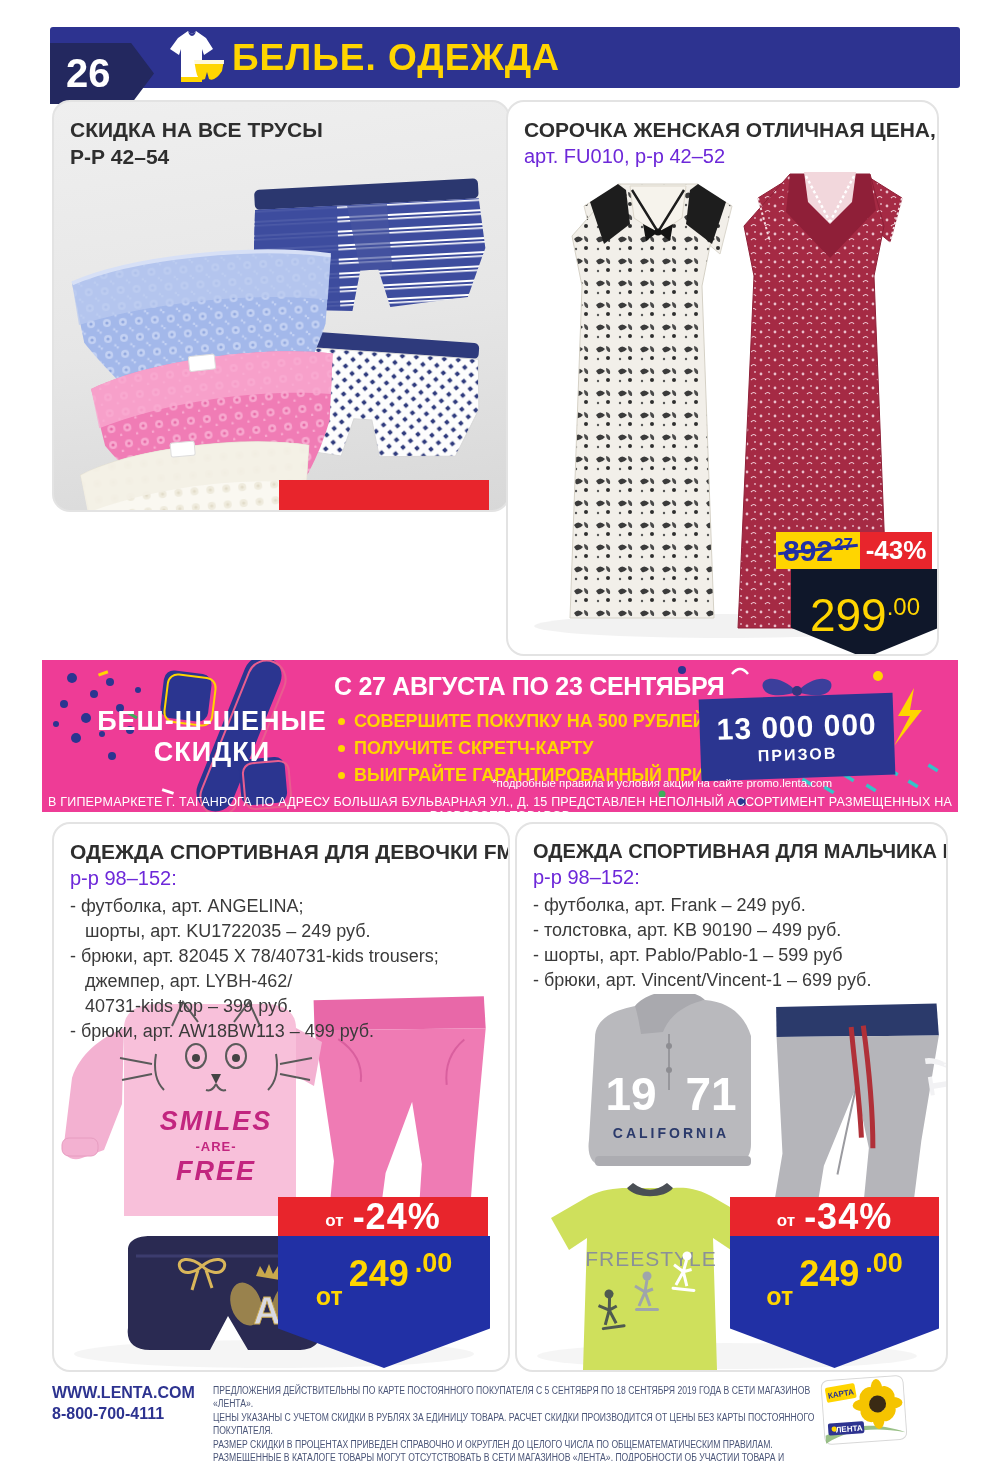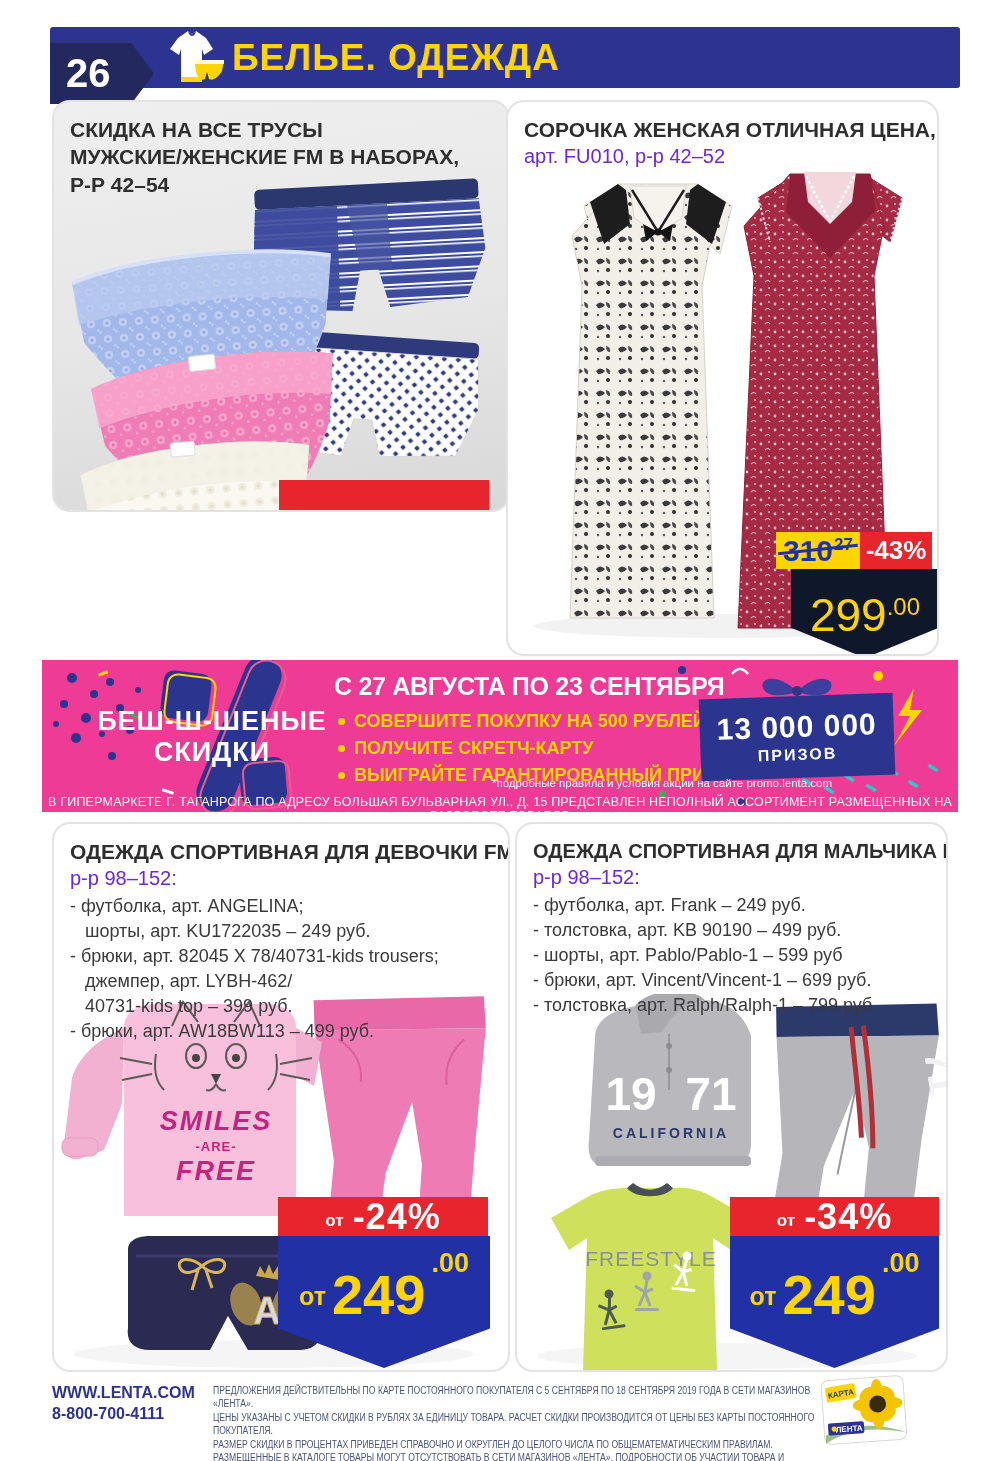--- a/index.html
+++ b/index.html
@@ -43,21 +43,21 @@
       display:flex;justify-content:center;color:#FFD500;font-weight:normal;padding-top:23px;box-sizing:border-box;}
   .price-chevron .rub{font-size:46px;line-height:1;}
   .price-chevron .kop{font-size:24px;margin-top:1px;}
 
   .bar-red{position:absolute;z-index:4;background:#E8252C;color:#fff;display:flex;align-items:center;justify-content:center;gap:9px;}
   .bar-red .pre{font-size:17px;font-weight:bold;margin-top:9px;}
   .bar-red .val{font-size:36px;font-weight:bold;letter-spacing:1px;}
   .badge-blue{position:absolute;z-index:4;background:#2130A5;clip-path:polygon(0 0,100% 0,100% 70%,50% 100%,0 70%);
       color:#FFD500;display:flex;justify-content:center;gap:6px;box-sizing:border-box;}
   .badge-blue .pre{font-size:25px;font-weight:bold;margin-top:46px;}
-  .badge-blue .rub{font-size:56px;font-weight:bold;line-height:1;margin-top:31px;}
+  .badge-blue .rub{font-size:36px;font-weight:bold;line-height:1;margin-top:20px;}
   .badge-blue .kop{font-size:27px;font-weight:bold;margin-top:12px;}
   #card-girl .bar-red{left:224px;top:373px;width:210px;height:39px;}
   #card-girl .badge-blue{left:224px;top:412px;width:212px;height:132px;}
   #card-boy .bar-red{left:213px;top:373px;width:209px;height:39px;}
   #card-boy .badge-blue{left:213px;top:412px;width:209px;height:132px;}
 
   
   .banner{position:absolute;left:42px;top:660px;width:916px;height:152px;background:#EE3C96;overflow:hidden;}
   .banner-deco{position:absolute;left:0;top:0;z-index:1;}
   .banner-title{position:absolute;left:20px;top:46px;width:300px;text-align:center;color:#fff;font-weight:bold;
@@ -98,21 +98,20 @@
       <path d="M32,7 Q36,12 40,7 L39,10 Q36,14 33,10 Z" fill="#2D3390"></path>
       <path d="M38,36 L68,36 L66,47 Q59,58 53,55 L51,48 L49,55 Q42,58 40,47 Z" fill="#FFD500"></path>
       <rect x="38" y="36" width="30" height="4" fill="#FFFFFF" opacity="0.85"></rect>
     </svg>
     <div class="topbar-title">БЕЛЬЕ. ОДЕЖДА</div>
   </header>
 
   <section class="card" id="card-underwear">
     <div class="card-title">
       <div>СКИДКА НА ВСЕ ТРУСЫ</div>
-      <div>МУЖСКИЕ/ЖЕНСКИЕ FM В НАБОРАХ,</div>
       <div>Р-Р 42–54</div>
     </div>
     <svg class="scene" style="top:0;" width="458" height="556" viewBox="0 0 458 556">
       <defs>
         <pattern id="pstripe" width="14" height="14" patternUnits="userSpaceOnUse">
           <rect width="14" height="14" fill="#3D4C9E"></rect>
           <rect y="3" width="14" height="2" fill="#fff"></rect>
           <rect y="7" width="14" height="1.6" fill="#fff"></rect>
         </pattern>
         <pattern id="pdiamond" width="14" height="14" patternUnits="userSpaceOnUse">
@@ -214,21 +213,21 @@
         <path d="M140,18 L172,38 L160,82 L138,64 Z" fill="url(#predspeck)" stroke="#8E2038"></path>
         <path d="M60,14 L140,14 L154,66 L144,116 L158,468 L8,468 L24,116 L14,66 Z" fill="url(#predspeck)" stroke="#8E2038"></path>
         <path d="M60,14 L140,14 L146,50 L100,98 L56,52 Z" fill="#8F1F38"></path>
         <path d="M74,12 L126,12 L122,42 L100,64 L78,42 Z" fill="#F2D7DC"></path>
         <path d="M76,16 L100,62 M124,16 L100,62" stroke="#FFFFFF" stroke-width="2.4" stroke-dasharray="3,2.5" fill="none"></path>
         <path d="M28,38 L40,82 M172,38 L160,82" stroke="#F3DCE1" stroke-width="2" stroke-dasharray="2.5,2.5" fill="none"></path>
       </g>
     </svg>
     <div class="oldrow">
       <div class="oldprice">
-        <span>310</span>
+        <span>892</span>
           <span class="kop">27</span>
         <span class="strike"></span>
       </div>
       <div class="discount-box">
         <span>-43%</span>
       </div>
     </div>
     <div class="price-chevron">
       <span class="rub">299</span>
         <span class="kop">.00</span>
@@ -383,21 +382,20 @@
   </section>
 
   <section class="card" id="card-boy">
     <div class="card-title" style="font-size:20px;">ОДЕЖДА СПОРТИВНАЯ ДЛЯ МАЛЬЧИКА FM,</div>
     <div class="card-sub">р-р 98–152:</div>
     <div class="card-list">
       <div>- футболка, арт. Frank – 249 руб.</div>
       <div>- толстовка, арт. KB 90190 – 499 руб.</div>
       <div>- шорты, арт. Pablo/Pablo-1 – 599 руб</div>
       <div>- брюки, арт. Vincent/Vincent-1 – 699 руб.</div>
-      <div>- толстовка, арт. Ralph/Ralph-1 – 799 руб.</div>
     </div>
     <svg class="scene" style="top:170px;" width="433" height="378" viewBox="0 0 433 378">
       <ellipse cx="210" cy="362" rx="190" ry="13" fill="#000" opacity="0.04"></ellipse>
 
       <g transform="translate(240,-4) rotate(3)">
         <path d="M20,16 L180,4 L184,36 L22,46 Z" fill="#2B3A6B"></path>
         <path d="M22,46 L184,36 L172,142 L158,334 L112,334 L120,152 L104,92 L76,172 L58,336 L14,336 L34,162 Z" fill="#B5B5BA"></path>
         <path d="M104,92 Q96,140 90,180" stroke="#9B9BA0" stroke-width="2" fill="none"></path>
         <path d="M96,32 C100,62 108,102 112,142" stroke="#B03038" stroke-width="5" fill="none"></path>
         <path d="M108,30 C114,62 122,112 124,152" stroke="#B03038" stroke-width="5" fill="none"></path>

